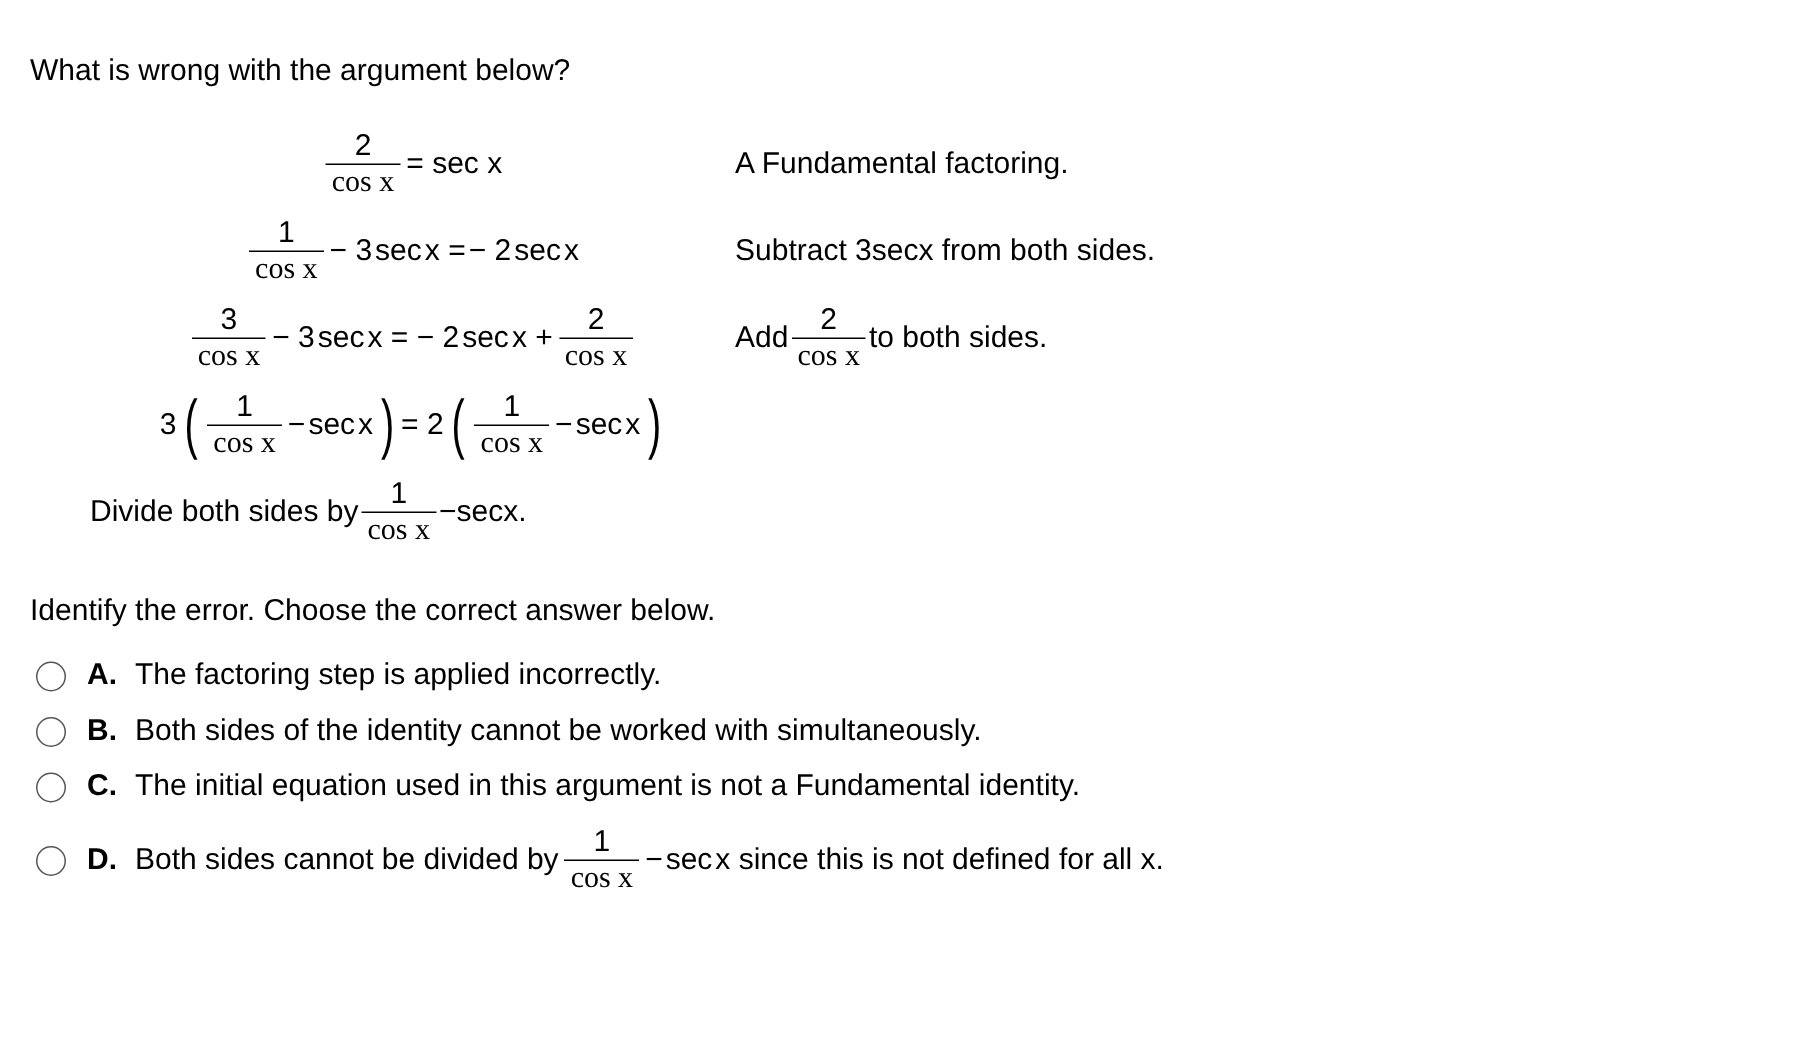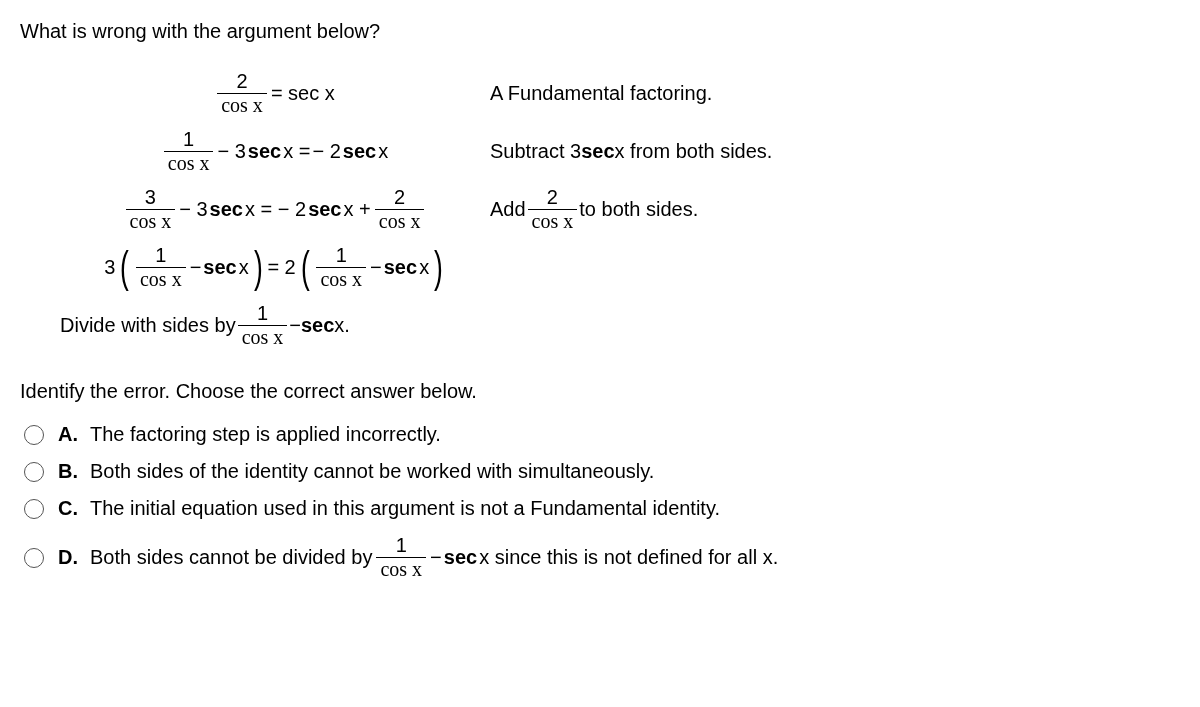--- a/index.html
+++ b/index.html
@@ -3,21 +3,21 @@
 <meta charset="utf-8">
 <style>
   body {
     font-family: Arial, Helvetica, sans-serif;
     font-size: 20px;
     color: #000;
     margin: 0;
     padding: 20px 20px 20px 20px;
     width: 1160px;
   }
-  .question-text { margin-bottom: 25px; }
+  .question-text { margin-bottom: 25px; margin-top: 16px; }
   .steps-block { margin-left: 40px; margin-bottom: 30px; }
   .step-row { display: flex; align-items: center; margin-bottom: 8px; min-height: 50px; }
   .step-left { width: 430px; display: flex; align-items: center; justify-content: center; }
   .step-right { flex: 1; display:flex; align-items:center;}
   .frac {
     display: inline-flex;
     flex-direction: column;
     align-items: center;
     vertical-align: middle;
     margin: 0 2px;
@@ -29,21 +29,21 @@
   .identify-text { margin: 10px 0 20px 0; }
   .option-row { display: flex; align-items: center; margin-bottom: 14px; margin-left: 4px;}
   .radio {
     width: 18px; height: 18px;
     border: 1.5px solid #555;
     border-radius: 50%;
     margin-right: 14px;
     flex-shrink:0;
   }
   .opt-letter { font-weight: bold; margin-right: 10px; min-width:22px;}
-  .bold { font-weight: bold; }
+  .bold { font-weight: normal; }
   .option-content { display:flex; align-items:center;}
 </style>
 </head>
 <body>
 
 <div class="question-text">What is wrong with the argument below?</div>
 
 <div class="steps-block">
 
   <div class="step-row">
@@ -131,21 +131,21 @@
         <span> − </span>
         <span class="bold">sec</span>
         <span> x</span>
         <span class="bigparen">)</span>
       </span>
     </div>
   </div>
 
   <div class="step-row">
     <div class="step-right">
-      <span>Divide with sides by </span>
+      <span>Divide both sides by </span>
       <span class="frac">
         <span class="num">1</span>
         <span class="den">cos x</span>
       </span>
       <span> − </span>
       <span class="bold">sec</span>
       <span> x.</span>
     </div>
   </div>
 

